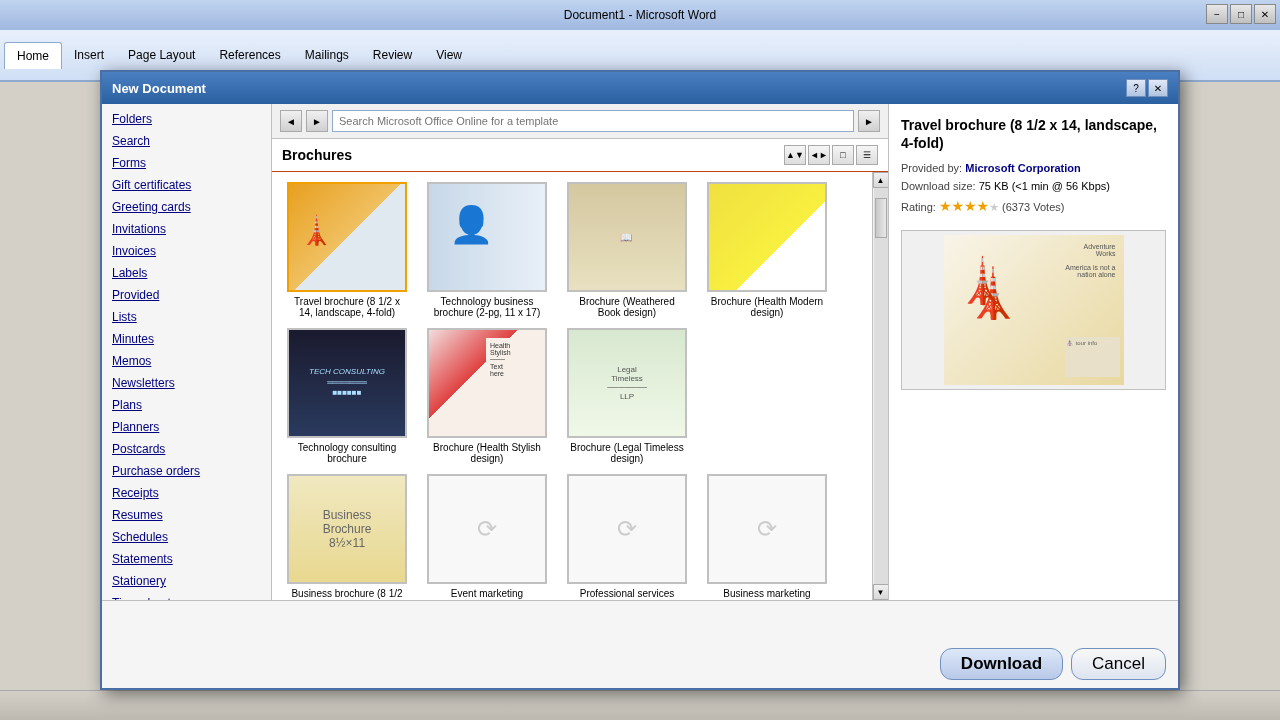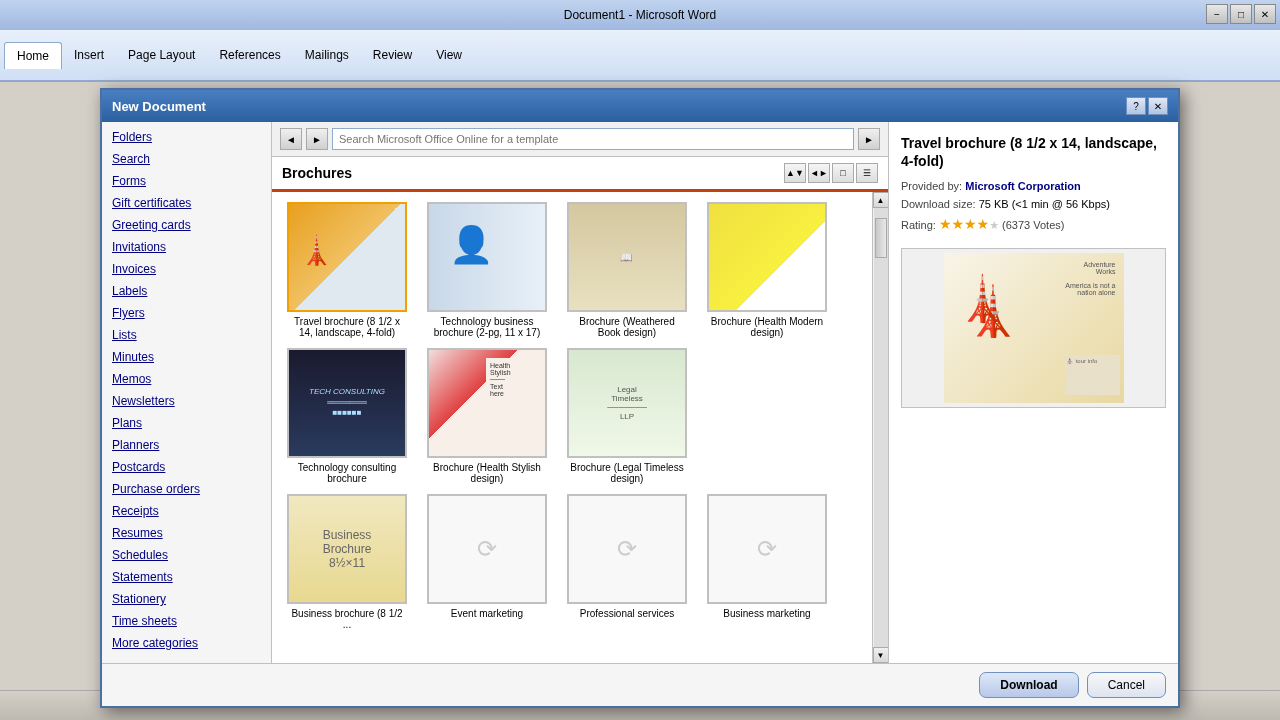--- a/index.html
+++ b/index.html
@@ -61,21 +61,21 @@
     .ribbon-tab.active {
       background: #fff;
       border: 1px solid #8faacc;
       border-bottom: none;
       color: #000;
     }
 
     
     .dialog-overlay {
       position: absolute;
-      top: 88px;
+      top: 70px;
       left: 100px;
       width: 1080px;
       height: 620px;
       background: #fff;
       border: 2px solid #4a6fa5;
       box-shadow: 4px 4px 16px rgba(0,0,0,0.5);
       display: flex;
       flex-direction: column;
       z-index: 100;
     }
@@ -184,21 +184,21 @@
       justify-content: center;
       font-size: 10px;
     }
 
     
     .content-header {
       display: flex;
       align-items: center;
       justify-content: space-between;
       padding: 6px 10px;
-      border-bottom: 3px solid #c2410c;
+      border-bottom: 1px solid #c2410c;
       background: #fff;
     }
     .content-title {
       font-size: 14px;
       font-weight: bold;
       color: #000;
     }
     .header-controls {
       display: flex;
       gap: 2px;
@@ -468,23 +468,24 @@
       padding: 8px 12px;
       display: flex;
       justify-content: flex-end;
       gap: 8px;
       background: #f5f5f5;
     }
     .footer-btn {
       padding: 5px 20px;
       border: 1px solid #7090c0;
       cursor: pointer;
-      font-size: 12px;
+      font-size: 17px;
       background: linear-gradient(to bottom, #f8f8f8, #dde4f0);
-      border-radius: 7px;
+      border-radius: 12px;
+      margin-top: 39px;
     }
     .footer-btn.primary {
       background: linear-gradient(to bottom, #dde8f8, #b8c8e8);
       font-weight: bold;
     }
 
     
     .taskbar {
       position: absolute;
       bottom: 0;
@@ -540,21 +541,21 @@
 
     <div class="sidebar">
       <div class="sidebar-item">Folders</div>
       <div class="sidebar-item">Search</div>
       <div class="sidebar-item">Forms</div>
       <div class="sidebar-item">Gift certificates</div>
       <div class="sidebar-item">Greeting cards</div>
       <div class="sidebar-item">Invitations</div>
       <div class="sidebar-item">Invoices</div>
       <div class="sidebar-item">Labels</div>
-      <div class="sidebar-item">Flyers</div>
+      <div class="sidebar-item">Provided</div>
       <div class="sidebar-item">Lists</div>
       <div class="sidebar-item">Minutes</div>
       <div class="sidebar-item">Memos</div>
       <div class="sidebar-item">Newsletters</div>
       <div class="sidebar-item">Plans</div>
       <div class="sidebar-item">Planners</div>
       <div class="sidebar-item">Postcards</div>
       <div class="sidebar-item">Purchase orders</div>
       <div class="sidebar-item">Receipts</div>
       <div class="sidebar-item">Resumes</div>

